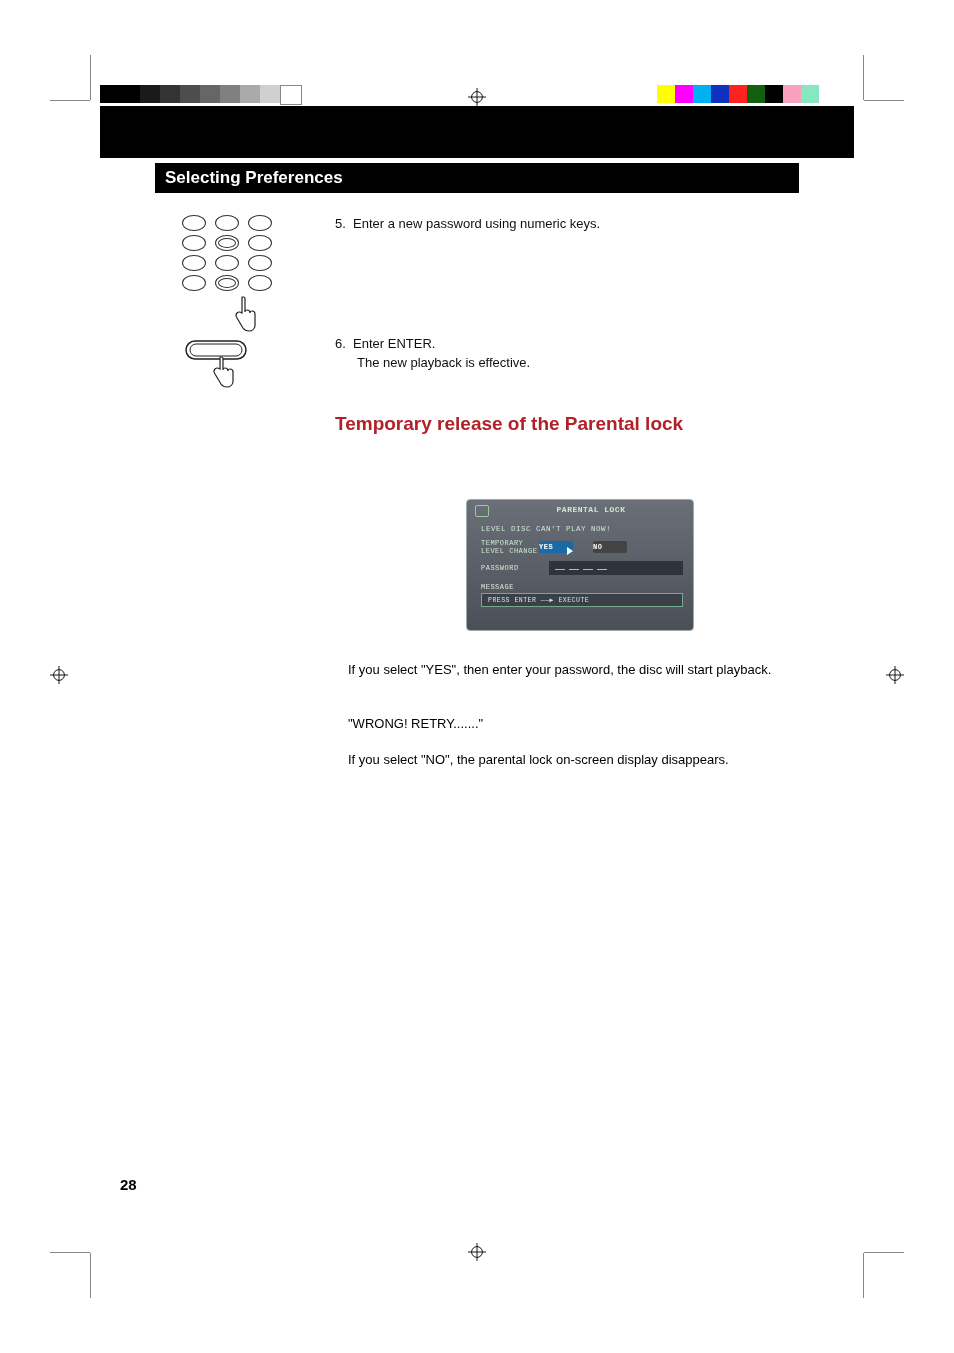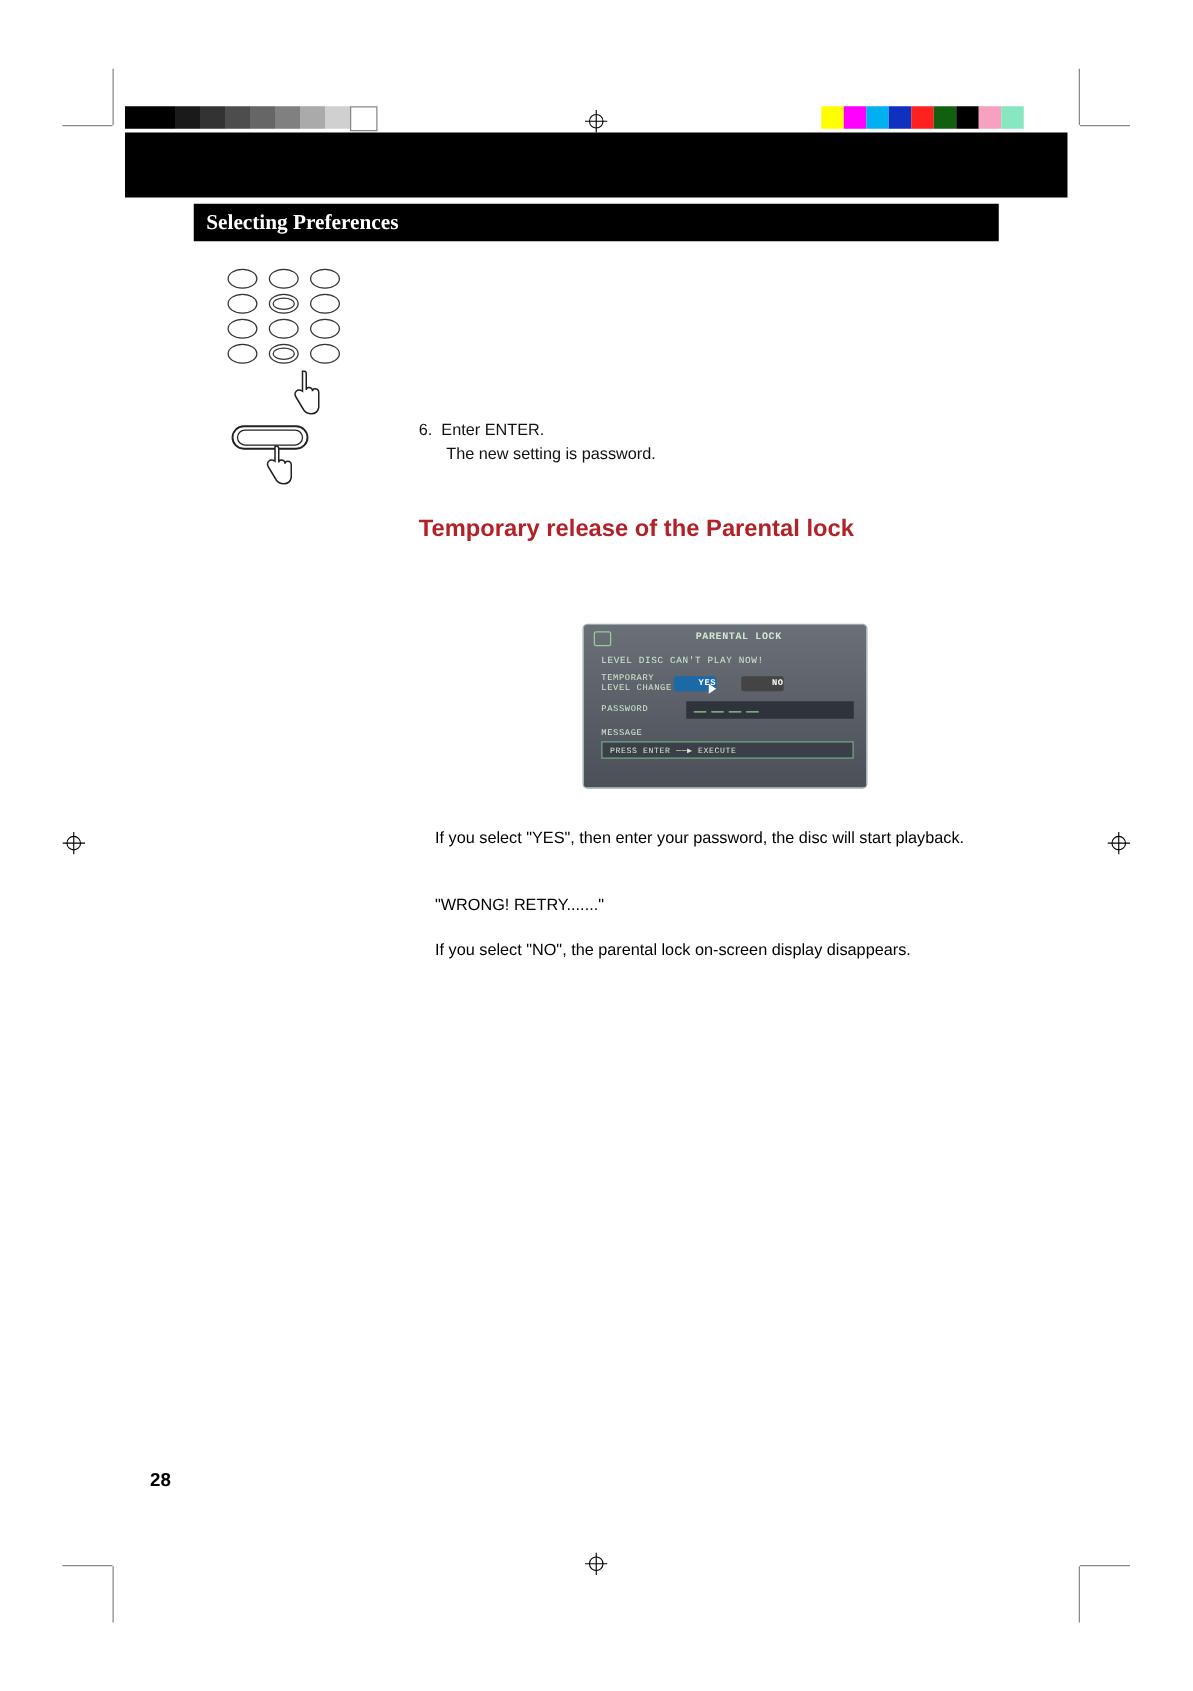--- a/index.html
+++ b/index.html
@@ -55,21 +55,20 @@
     left:155px;
     right:155px;
     height:30px;
     background:#000;
     color:#fff;
     font-weight:bold;
     font-size:17px;
     display:flex;
     align-items:center;
     padding-left:10px;
-    font-family:Liberation Serif, serif;
   }
 
   .keypad {
     position:absolute;
     top:215px;
     left:182px;
     width:90px;
   }
   .keypad .row { display:flex; justify-content:space-between; margin-bottom:4px; }
   .keypad .btn {
@@ -147,21 +146,21 @@
   }
   .osd .hdr .ico {
     float:left; margin-left:8px; width:12px; height:10px;
     border:1px solid #9c9; border-radius:2px;
   }
   .osd .line1 { margin:8px 0 6px 14px; color:#cfe8cf; font-size:7.5px; }
   .osd .row2 { display:flex; align-items:center; margin:2px 10px 6px 14px; }
   .osd .lbl { color:#cfe8cf; font-size:7px; line-height:8px; flex:0 0 58px; }
   .osd .chip {
     width:34px; height:12px; border-radius:2px;
-    display:flex; align-items:center; justify-content:flex-end;
+    display:flex; align-items:center; justify-content:flex-start;
     font-size:7px; font-weight:bold;
   }
   .osd .yes { background:#1a6aa8; color:#fff; margin-right:20px; position:relative; }
   .osd .no  { background:#444; color:#fff; }
   .osd .cursor {
     position:absolute; left:28px; top:6px; width:0;height:0;
     border-left:6px solid #fff; border-top:4px solid transparent; border-bottom:4px solid transparent;
   }
   .osd .pwdrow { display:flex; align-items:center; margin:0 10px 8px 14px; }
   .osd .pwdbox { height:10px; flex:1; background:#2f343c; margin-left:10px; display:flex; gap:4px; padding:2px 6px; }
@@ -289,25 +288,29 @@
   <div class="enter-btn">
     <svg width="70" height="58" viewBox="0 0 70 58">
       <rect x="2" y="2" width="60" height="18" rx="9" fill="#fff" stroke="#222" stroke-width="1.5"></rect>
       <rect x="6" y="5" width="52" height="12" rx="6" fill="#fff" stroke="#222" stroke-width="1"></rect>
       <g transform="translate(24,16)">
         <path d="M12 2 v12 q-3 -2 -5 0 q-2 2 0 5 l6 10 q2 3 6 3 q5 0 6 -5 v-10 q0 -3 -3 -3 q-2 0 -2 2 q0 -3 -3 -3 q-2 0 -2 2 V4 q0 -2 -1.5 -2 T12 2 Z" fill="#fff" stroke="#222" stroke-width="1.2"></path>
       </g>
     </svg>
   </div>
 
+  <div class="body-text step5">
+    <span>5.</span>&nbsp;
+    <span>Enter a new password using numeric keys.</span>
+  </div>
 
   <div class="body-text step6">
     <span>6.</span>&nbsp;
     <span>Enter ENTER.</span><br>
-    <span class="sub">The new setting is password.</span>
+    <span class="sub">The new playback is effective.</span>
   </div>
 
   <div class="subheading">Temporary release of the Parental lock</div>
 
   <div class="osd">
     <div class="hdr">
       <span class="ico"></span>
       <span>PARENTAL LOCK</span>
     </div>
     <div class="line1">LEVEL DISC CAN'T PLAY NOW!</div>

